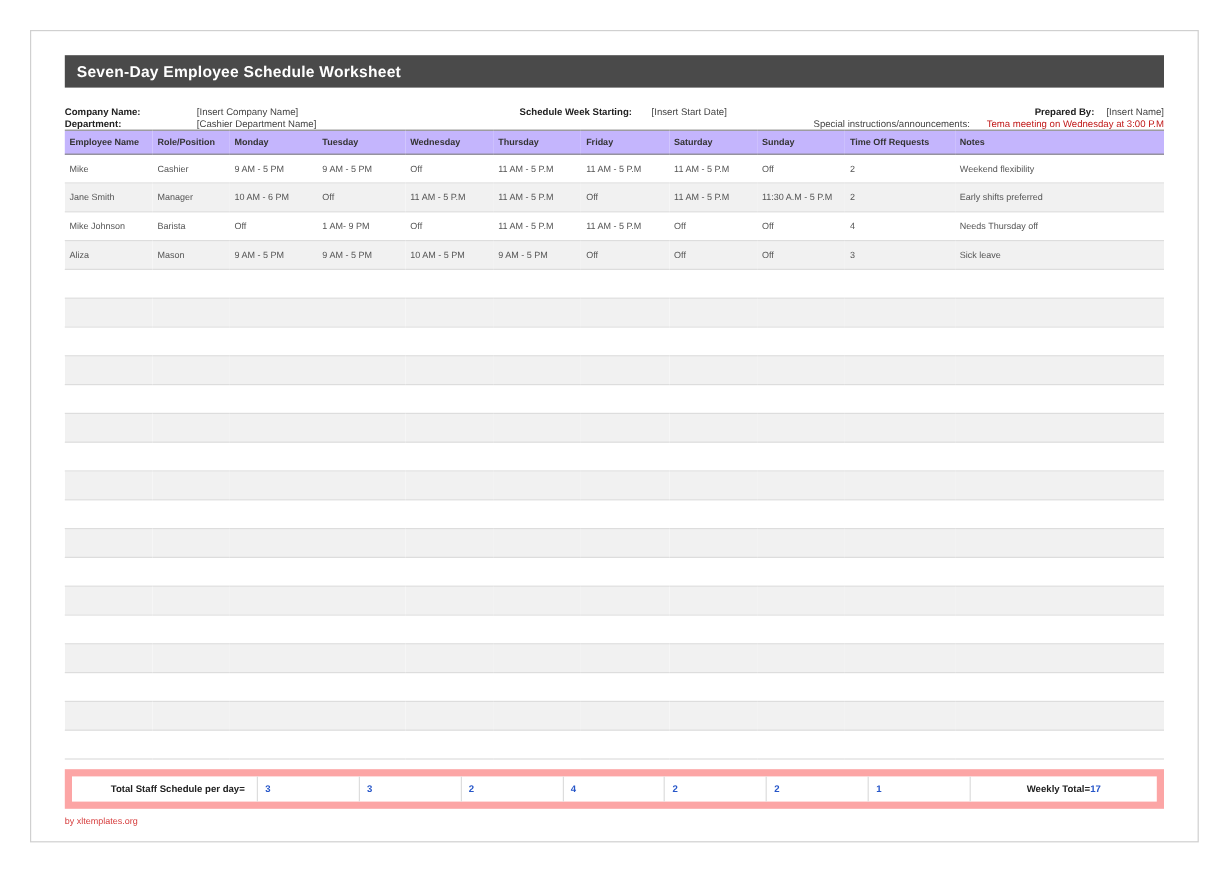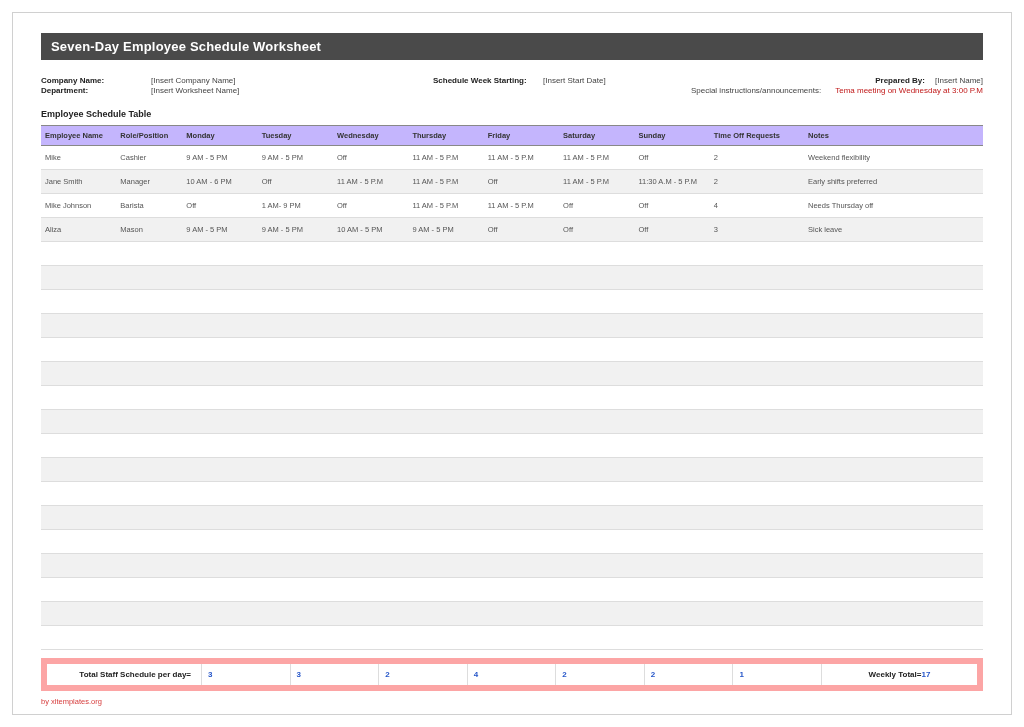--- a/index.html
+++ b/index.html
@@ -7,21 +7,21 @@
     padding: 0;
     font-family: Arial, Helvetica, sans-serif;
     background: #fff;
     color: #222;
     font-size: 8px;
   }
   .page {
     width: 1024px;
     height: 727px;
     box-sizing: border-box;
-    padding: 12px;
+    padding: 25px;
   }
   .inner {
     border: 1px solid #d0d0d0;
     height: 100%;
     box-sizing: border-box;
     padding: 20px 28px 10px 28px;
     position: relative;
     overflow: hidden;
   }
   .title-bar {
@@ -111,29 +111,28 @@
       <div class="field">
         <span class="label">Schedule Week Starting:</span>
         <span class="value">[Insert Start Date]</span>
       </div>
       <div class="field right">
         <span class="label">Prepared By:</span>
         <span class="value">[Insert Name]</span>
       </div>
       <div class="field">
         <span class="label">Department:</span>
-        <span class="value">[Insert Worksheet Name]</span>
+        <span class="value">[Cashier Department Name]</span>
       </div>
       <div class="field announce-row">
         <span class="announce-label">Special instructions/announcements:</span>
         <span class="announce-text">Tema meeting on Wednesday at 3:00 P.M</span>
       </div>
     </div>
 
-    <div class="section-head">Employee Schedule Table</div>
 
     <table class="sched">
       <colgroup>
         <col style="width:8%">
           <col style="width:7%">
         <col style="width:8%">
           <col style="width:8%">
           <col style="width:8%">
           <col style="width:8%">
         <col style="width:8%">

